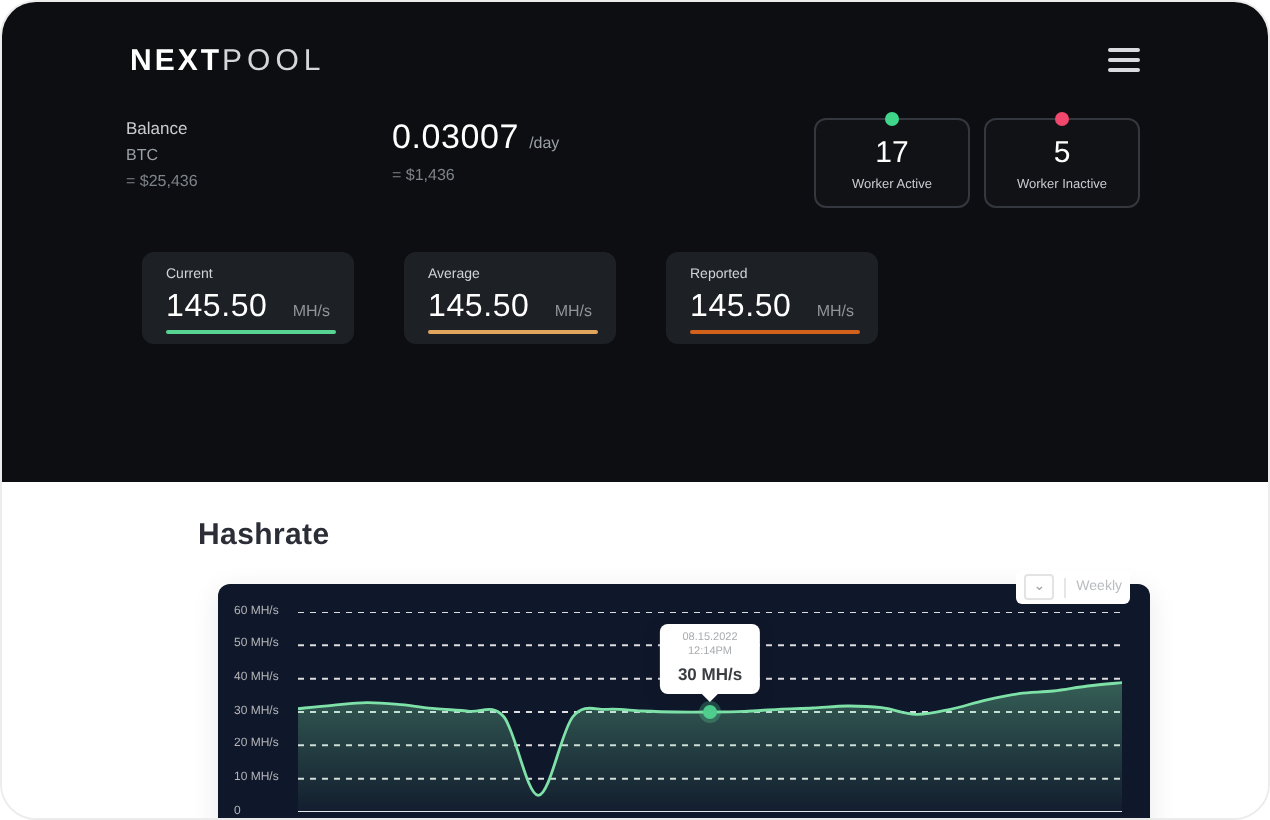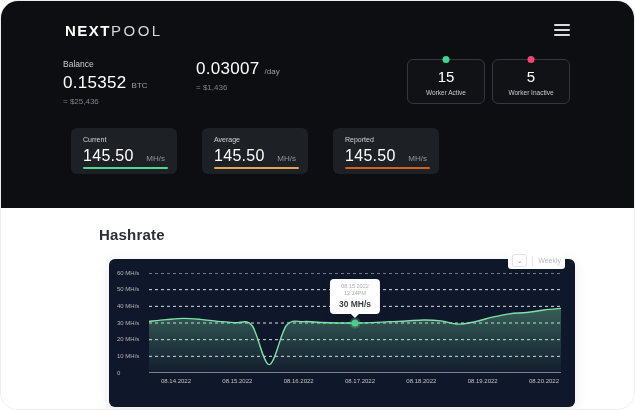--- a/index.html
+++ b/index.html
@@ -6,21 +6,21 @@
   body{
     width:635px;height:410px;overflow:hidden;background:#fff;
     font-family:"Liberation Sans",sans-serif;
     -webkit-font-smoothing:antialiased;
   }
   .app{
     position:absolute;inset:0;border-radius:18px;overflow:hidden;
     background:#fff;border:1px solid #ececec;box-sizing:border-box;
   }
   
-  .top{background:#0c0e11;height:207px;box-sizing:border-box;}
+  .top{background:#0c0e11;height:240px;box-sizing:border-box;}
   .header-row{
     display:flex;align-items:center;justify-content:space-between;
     padding:14px 64px 0 64px;height:30px;
   }
   .logo{display:flex;align-items:baseline;cursor:pointer;}
   .logo .bold{color:#ffffff;font-weight:700;font-size:15px;letter-spacing:1.5px;}
   .logo .light{color:#d4d7da;font-weight:300;font-size:15px;letter-spacing:2.5px;}
   .hamburger{width:16px;height:12px;display:flex;flex-direction:column;justify-content:space-between;cursor:pointer;}
   .hamburger div{height:2px;background:#d9dbde;border-radius:1px;}
   
@@ -102,38 +102,37 @@
         <div></div>
           <div></div>
           <div></div>
       </div>
     </div>
 
     <div class="stats-row">
       <div class="stat-block">
         <div class="stat-label">Balance</div>
         <div class="stat-value-row">
-          <span class="stat-value">0.15352</span>
           <span class="stat-unit">BTC</span>
         </div>
         <div class="stat-fiat">= $25,436</div>
       </div>
 
       <div class="stat-block">
         <div class="stat-value-row">
           <span class="stat-value">0.03007</span>
           <span class="stat-unit">/day</span>
         </div>
         <div class="stat-fiat">= $1,436</div>
       </div>
 
       <div class="worker-cards">
         <div class="worker-card">
           <div class="worker-dot" style="background: rgb(63, 214, 140);"></div>
-          <div class="worker-value">15</div>
+          <div class="worker-value">17</div>
           <div class="worker-label">Worker Active</div>
         </div>
         <div class="worker-card">
           <div class="worker-dot" style="background: rgb(240, 72, 108);"></div>
           <div class="worker-value">5</div>
           <div class="worker-label">Worker Inactive</div>
         </div>
       </div>
     </div>
 

